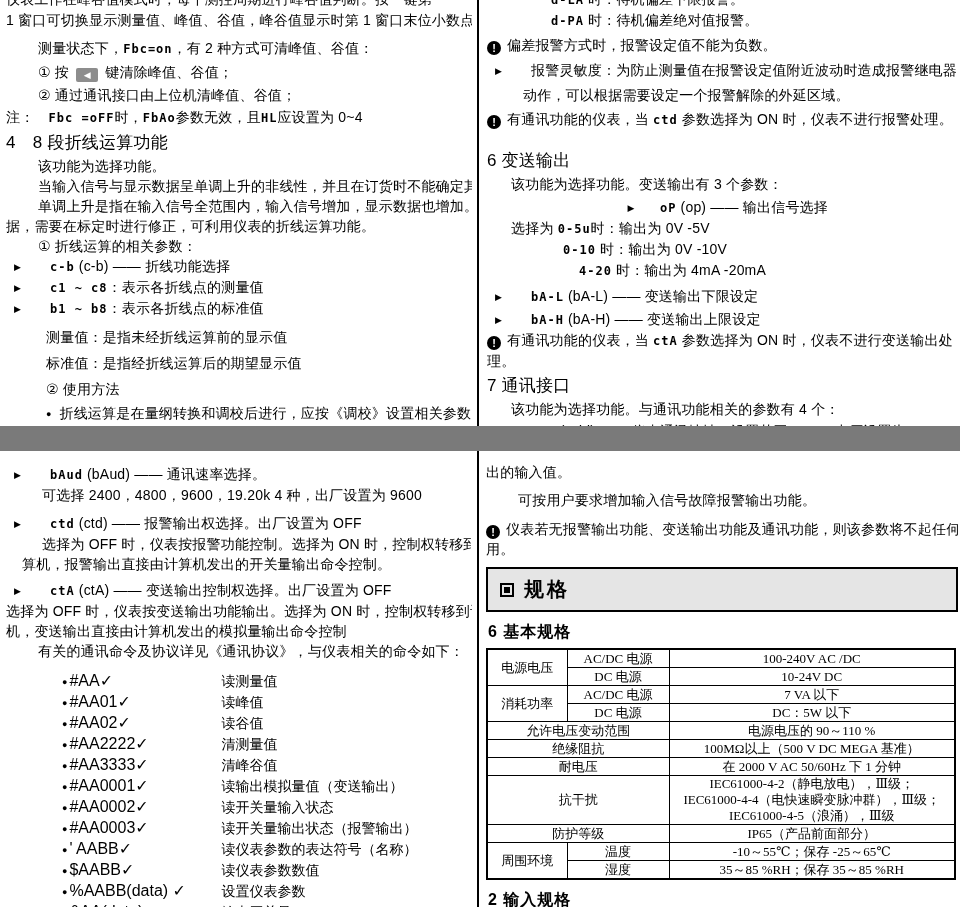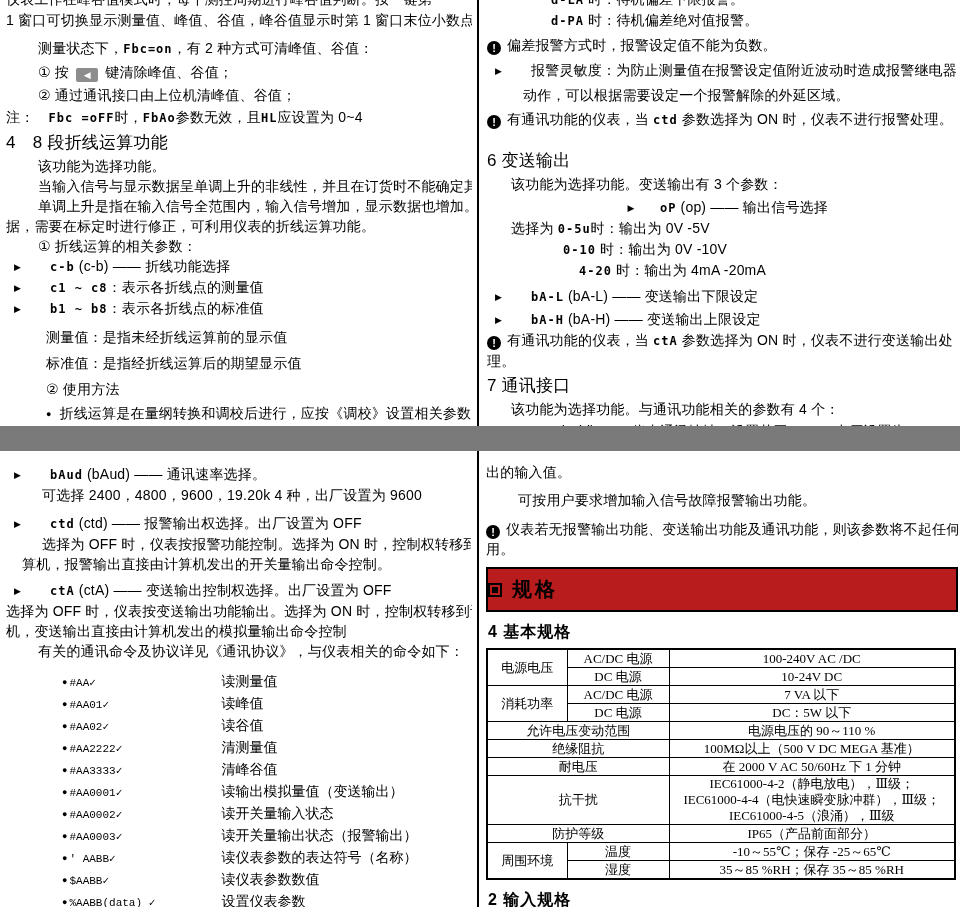--- a/index.html
+++ b/index.html
@@ -38,28 +38,28 @@
   .key{
     display:inline-block;width:22px;height:14px;border-radius:2px;
     background:#8d8d8d;color:#fff;font-size:9px;line-height:14px;text-align:center;
     margin:0 3px;vertical-align:-1px;
   }
 
   .cmds{margin-top:10px;}
   .cmdrow{font-size:14px;line-height:20px;padding-left:56px;white-space:nowrap;}
   .cmdrow .cmd{
     display:inline-block;width:152px;
-    font-family:Liberation Mono, monospace;font-size:11px;
+    font-family:Liberation Sans, sans-serif;font-size:16px;
   }
   .cmdrow .dot{margin-right:2px;}
 
   .spec-box{
-    border:2px solid #000;background:#b91c1c;
+    border:2px solid #000;background:#e5e5e5;
     margin-top:8px;height:41px;display:flex;align-items:center;
-    font-size:20px;font-weight:bold;letter-spacing:3px;padding-left:0;
+    font-size:20px;font-weight:bold;letter-spacing:3px;padding-left:12px;
   }
   .sq{
     display:inline-block;width:6px;height:6px;background:#000;
     border:2px solid #000;padding:2px;background-clip:content-box;margin-right:10px;
   }
   .h2{font-size:16px;font-weight:bold;line-height:22px;margin:9px 0 5px 2px;letter-spacing:1px;}
 
   table.spec{
     border-collapse:collapse;border:2px solid #000;width:468px;table-layout:fixed;
   }
@@ -155,21 +155,21 @@
   <div>
       <div class="line"><span class="t">出的输入值。</span></div>
       <div class="line" style="margin-top: 8px; padding-left: 32px;"><span class="t">可按用户要求增加输入信号故障报警输出功能。</span></div>
       <div class="line" style="margin-top: 9px;"><span class="warn">!</span><span class="t">仪表若无报警输出功能、变送输出功能及通讯功能，则该参数将不起任何作</span></div>
       <div class="line"><span class="t">用。</span></div>
     </div>
   <div class="spec-box">
     <span class="sq"></span>
     <span>规格</span>
   </div>
-  <div class="h2">4 基本规格</div>
+  <div class="h2">6 基本规格</div>
   <table class="spec">
       <colgroup>
         <col style="width: 80px;">
         <col style="width: 102px;">
         <col style="width: 286px;">
       </colgroup>
       <tbody>
         <tr>
           <td rowspan="2">电源电压</td>
           <td>AC/DC 电源</td>

